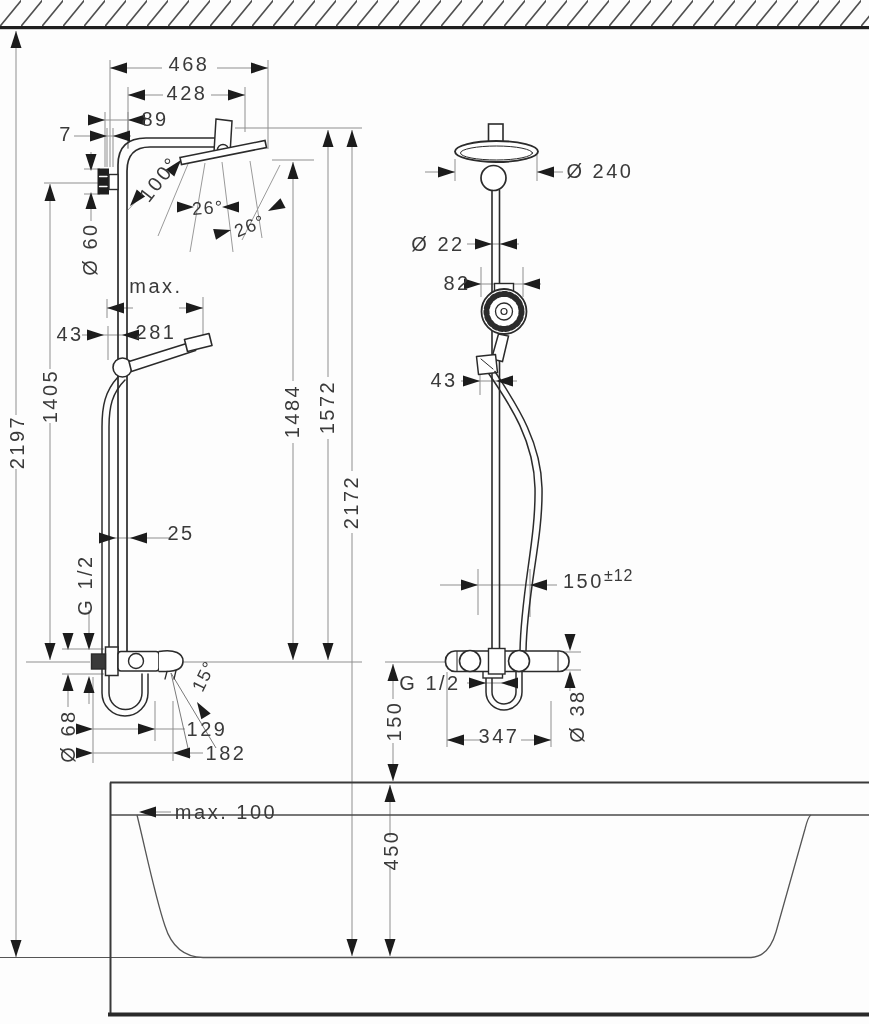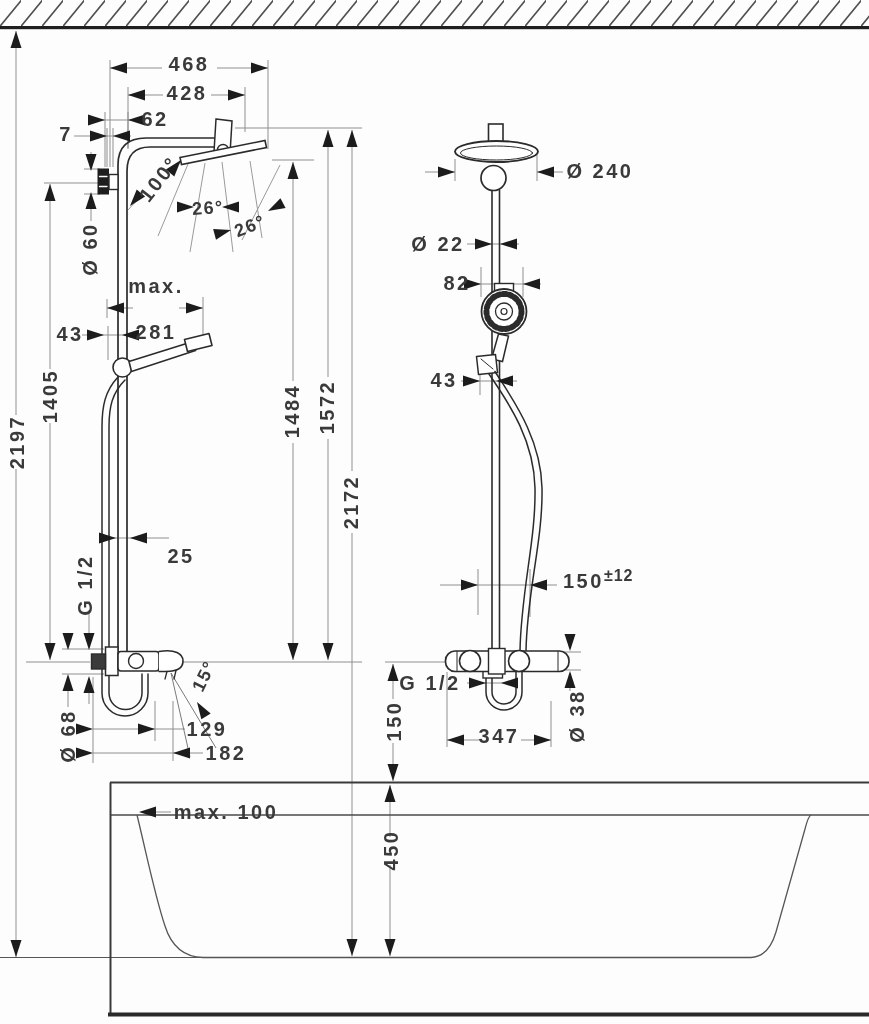--- a/index.html
+++ b/index.html
@@ -1,18 +1,18 @@
 <!DOCTYPE html>
 <html><head>
 <meta charset="utf-8">
 <style>
   html,body{margin:0;padding:0;background:#fff;}
   .stage{
     position:relative;width:869px;height:1024px;background:#fdfdfd;
-    font-family:"Liberation Sans","DejaVu Sans",sans-serif;overflow:hidden;font-weight:bold;
+    font-family:"Liberation Sans","DejaVu Sans",sans-serif;overflow:hidden;
   }
   .stage svg{position:absolute;left:0;top:0;}
   .lbl{
     position:absolute;color:#3a3a3a;font-size:20px;letter-spacing:2.5px;
     white-space:nowrap;transform:translate(-50%,-50%);line-height:1;
   }
   .lbl.small{font-size:18px;letter-spacing:1.5px;}
   .v{transform:translate(-50%,-50%) rotate(-90deg);}
   .sup{font-size:16px;vertical-align:7px;letter-spacing:1px;}
 </style>
@@ -192,32 +192,32 @@
     <use href="#ar" transform="translate(447,740) rotate(180)"></use>
         <use href="#ar" transform="translate(551,740)"></use>
     <use href="#ar" transform="translate(570,651) rotate(90)"></use>
         <use href="#ar" transform="translate(570,671) rotate(-90)"></use>
     <use href="#ar" transform="translate(139,812) rotate(180)"></use>
   </g>
 </svg>
 
 <div class="lbl" style="left:189px;top:64px;">468</div>
 <div class="lbl" style="left:187px;top:93px;">428</div>
-<div class="lbl" style="left:155px;top:119px;">62</div>
+<div class="lbl" style="left:155px;top:119px;">89</div>
 <div class="lbl" style="left:66px;top:134px;">7</div>
 <div class="lbl" style="left:159px;top:179px;transform:translate(-50%,-50%) rotate(-52deg);">100°</div>
 <div class="lbl small" style="left:208px;top:208px;transform:translate(-50%,-50%) rotate(-4deg);">26°</div>
 <div class="lbl small" style="left:250px;top:226px;transform:translate(-50%,-50%) rotate(-22deg);">26°</div>
 <div class="lbl v" style="left:90px;top:249px;">Ø 60</div>
 <div class="lbl" style="left:156px;top:286px;">max.</div>
 <div class="lbl" style="left:156px;top:308px;margin-top:24px;">281</div>
 <div class="lbl" style="left:70px;top:334px;">43</div>
 <div class="lbl v" style="left:50px;top:396px;">1405</div>
 <div class="lbl v" style="left:17px;top:442px;">2197</div>
-<div class="lbl" style="left:181px;top:556px;">25</div>
+<div class="lbl" style="left:181px;top:533px;">25</div>
 <div class="lbl v" style="left:85px;top:585px;">G 1/2</div>
 <div class="lbl v" style="left:292px;top:411px;">1484</div>
 <div class="lbl v" style="left:327px;top:407px;">1572</div>
 <div class="lbl v" style="left:351px;top:502px;">2172</div>
 <div class="lbl small" style="left:204px;top:676px;transform:translate(-50%,-50%) rotate(-64deg);">15°</div>
 <div class="lbl v" style="left:68px;top:736px;">Ø 68</div>
 <div class="lbl" style="left:207px;top:729px;">129</div>
 <div class="lbl" style="left:226px;top:753px;">182</div>
 
 <div class="lbl" style="left:600px;top:171px;">Ø 240</div>

